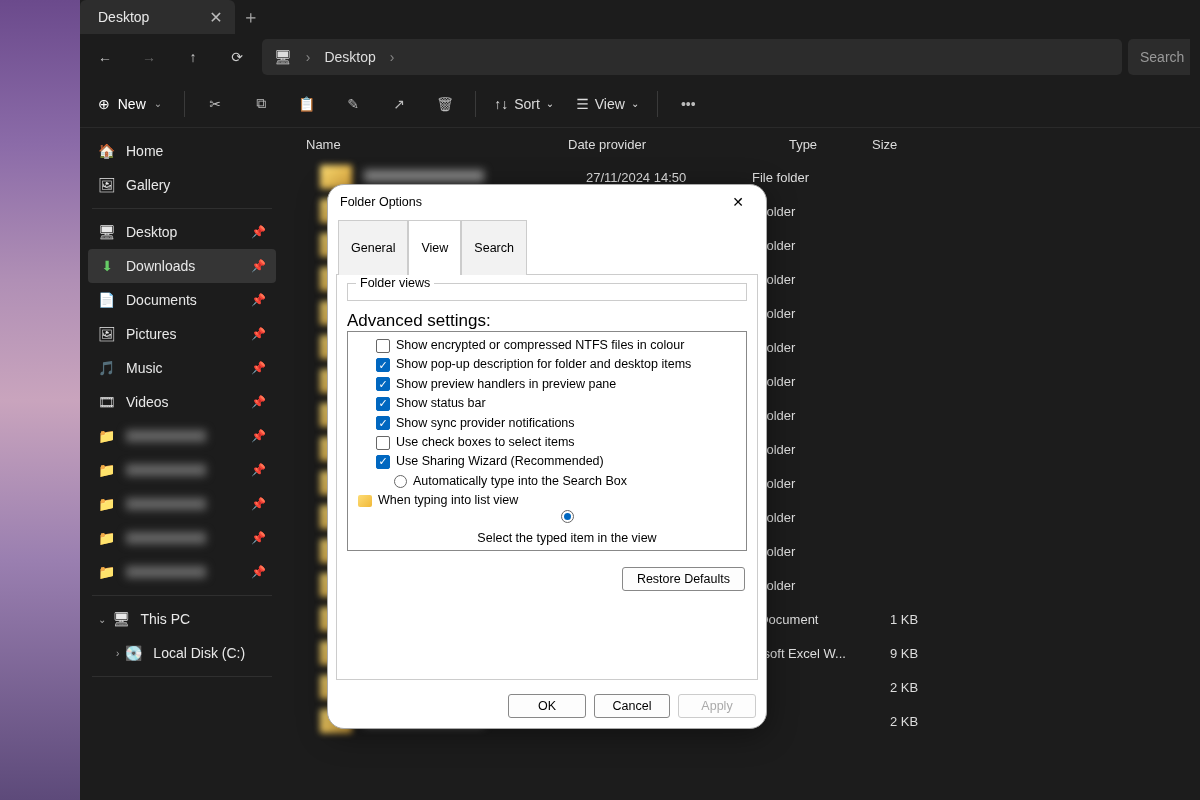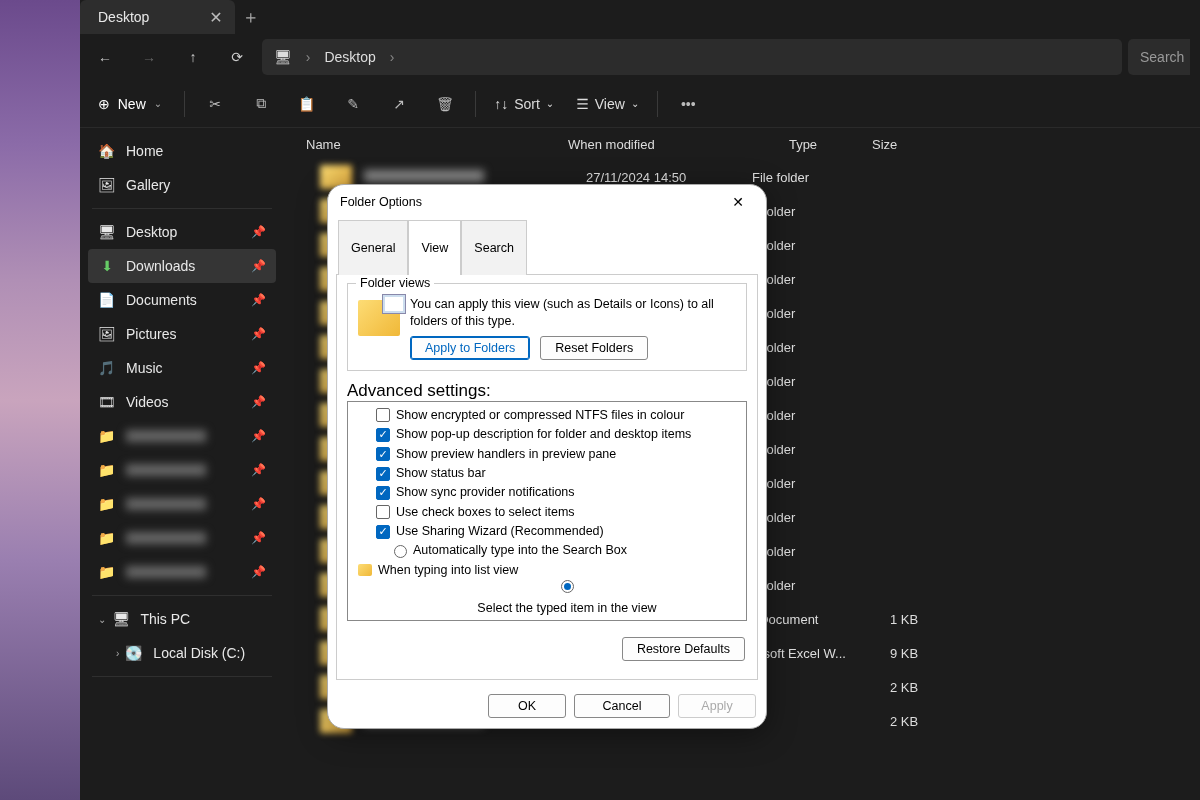--- a/index.html
+++ b/index.html
@@ -246,21 +246,21 @@
           <span class="side-icon">💽</span>
           <span>Local Disk (C:)</span>
         </div>
       <div class="side-sep"></div>
     </div>
 
     <div class="filelist">
       <div class="cols">
 
         <span class="c-name">Name</span>
-        <span class="c-date">When modified</span>
+        <span class="c-date">Date provider</span>
         <span class="c-type">Type</span>
         <span class="c-size">Size</span>
       </div>
       <div id="rows">
           <div class="row">
             <div class="r-thumb"></div>
             <div class="r-name"><span style="display:inline-block;width:120px;height:12px;background:#888"></span></div>
             <div class="r-date">27/11/2024 14:50</div>
             <div class="r-type">File folder</div>
             <div class="r-size"></div>
@@ -393,30 +393,20 @@
       </div>
   </div>
   <div class="dlg-tabs">
     <div class="dlg-tab">General</div>
     <div class="dlg-tab active">View</div>
     <div class="dlg-tab">Search</div>
   </div>
   <div class="dlg-body">
     <div class="fieldset">
       <span class="fieldset-legend">Folder views</span>
-      <div class="fv-row">
-        <div class="fv-icon"></div>
-        <div class="fv-text">
-          <div>You can apply this view (such as Details or Icons) to all folders of this type.</div>
-          <div class="fv-btns">
-            <button class="wbtn primary">Apply to Folders</button>
-            <button class="wbtn">Reset Folders</button>
-          </div>
-        </div>
-      </div>
     </div>
     <div>
       <div class="adv-label">Advanced settings:</div>
       <div class="adv-list" id="adv">
           <div class="adv-line">
             <span class="chk"></span>
             <span>Show encrypted or compressed NTFS files in colour</span>
           </div>
           <div class="adv-line">
             <span class="chk checked">✓</span>
@@ -462,16 +452,16 @@
             <span>Always show availability status</span>
           </div>
         </div>
     </div>
     <div class="restore-row">
       <button class="wbtn">Restore Defaults</button>
     </div>
   </div>
   <div class="dlg-foot">
     <button class="wbtn" style="width:78px">OK</button>
-    <button class="wbtn" style="width:96px">Cancel</button>
+    <button class="wbtn" style="width:76px">Cancel</button>
     <button class="wbtn" style="width:78px" disabled="">Apply</button>
   </div>
 </div>
 
 </body></html>

